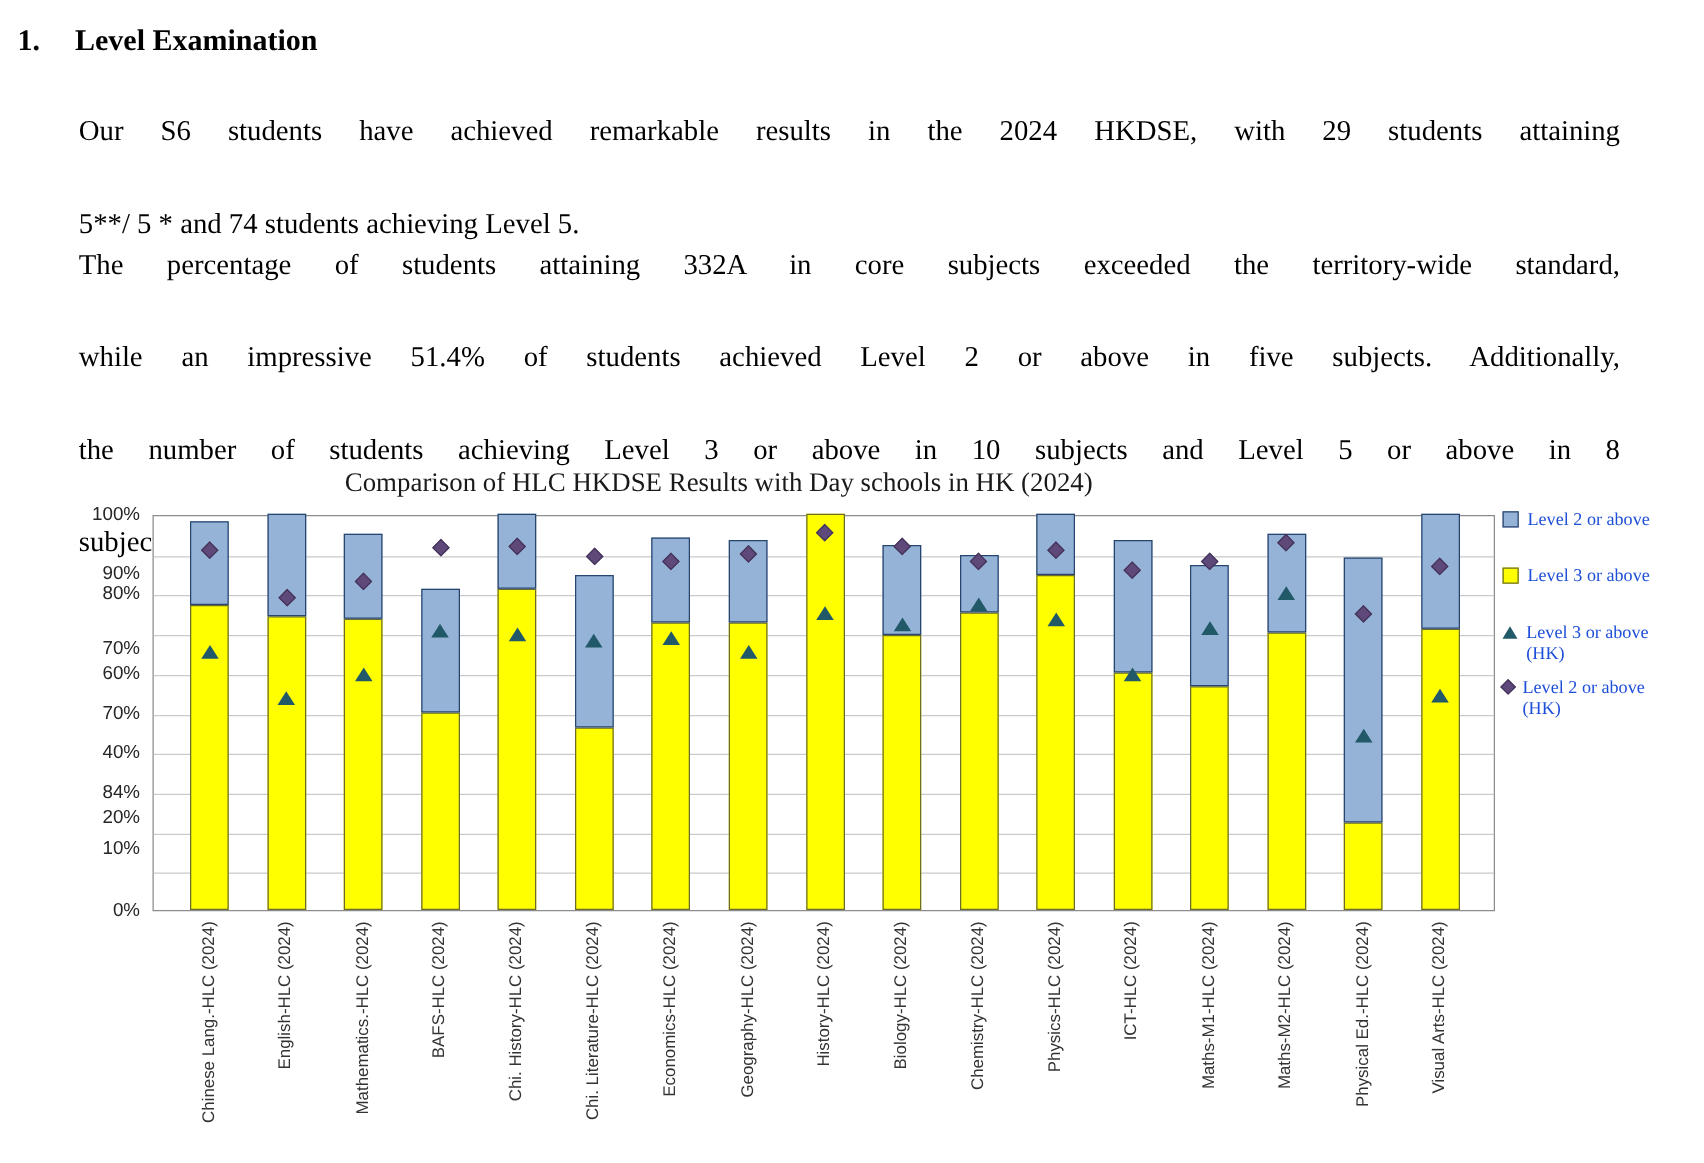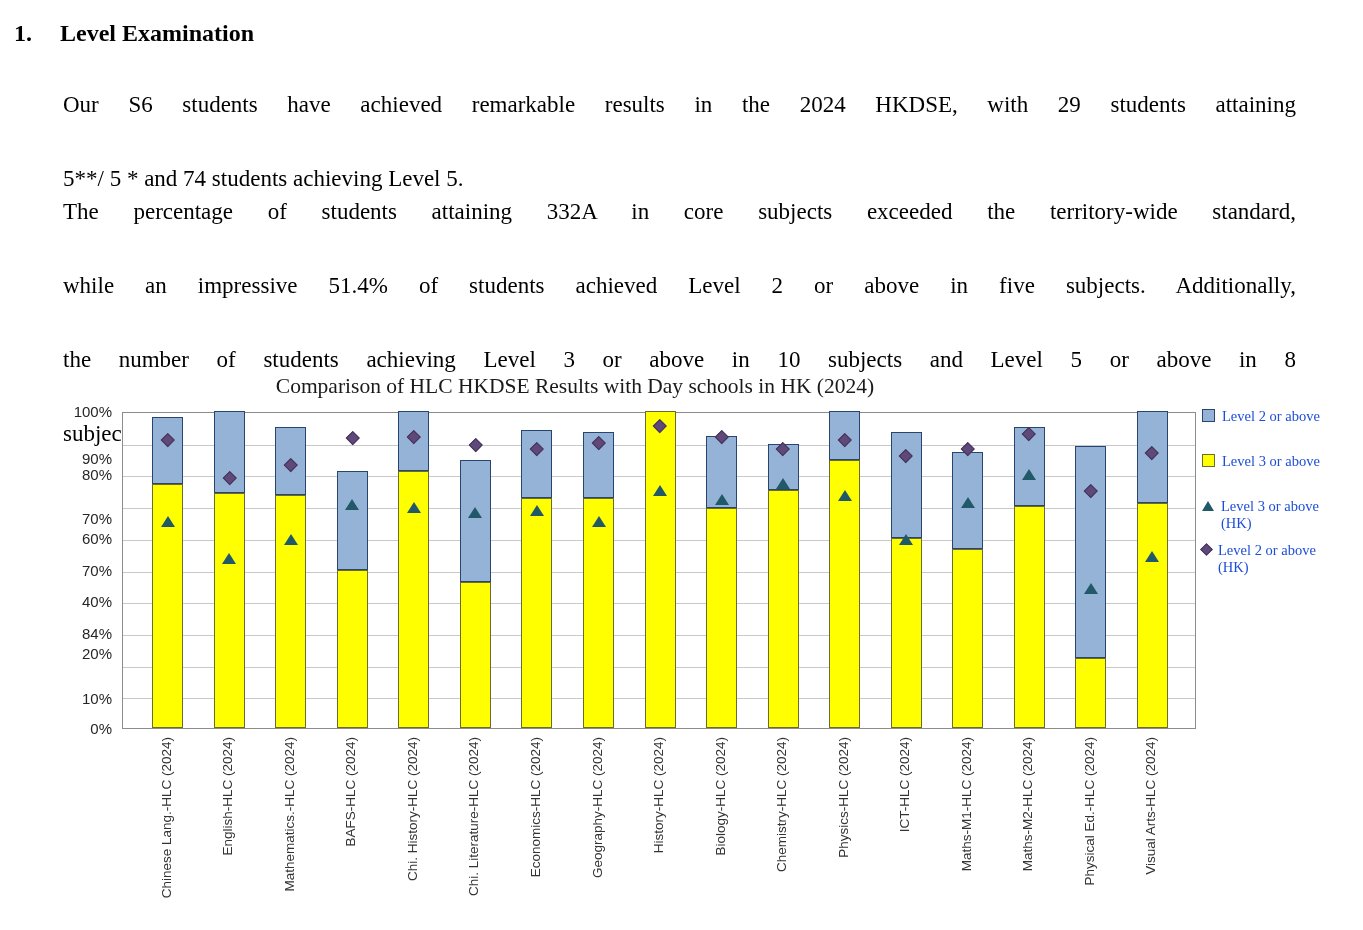--- a/index.html
+++ b/index.html
@@ -165,21 +165,21 @@
         <div class="seg seg-l2" style="left: 952.2px; bottom: 69.7px; height: 212.4px; background: rgb(149, 179, 215); border-color: rgb(39, 69, 110);"></div>
         <div class="tri" style="left: 960.7px; bottom: 134px; border-bottom-color: rgb(33, 89, 104);"></div>
         <div class="dia" style="left: 962.9px; bottom: 232.9px; background: rgb(95, 73, 122);"></div>
         <div class="seg seg-l3" style="left: 1013.7px; bottom: 0px; height: 225.1px; background: rgb(255, 255, 0); border-color: rgb(107, 107, 43);"></div>
         <div class="seg seg-l2" style="left: 1013.7px; bottom: 225.1px; height: 91.9px; background: rgb(149, 179, 215); border-color: rgb(39, 69, 110);"></div>
         <div class="tri" style="left: 1022.2px; bottom: 165.7px; border-bottom-color: rgb(33, 89, 104);"></div>
         <div class="dia" style="left: 1024.4px; bottom: 271px; background: rgb(95, 73, 122);"></div>
       </div>
     <div id="yticks">
         <div class="ytick" style="top: 348px;">0%</div>
-        <div class="ytick" style="top: 318px;">10%</div>
+        <div class="ytick" style="top: 298px;">10%</div>
         <div class="ytick" style="top: 273px;">20%</div>
         <div class="ytick" style="top: 252.9px;">84%</div>
         <div class="ytick" style="top: 221.2px;">40%</div>
         <div class="ytick" style="top: 189.5px;">70%</div>
         <div class="ytick" style="top: 157.8px;">60%</div>
         <div class="ytick" style="top: 138px;">70%</div>
         <div class="ytick" style="top: 94.4px;">80%</div>
         <div class="ytick" style="top: 78px;">90%</div>
         <div class="ytick" style="top: 31px;">100%</div>
       </div>

